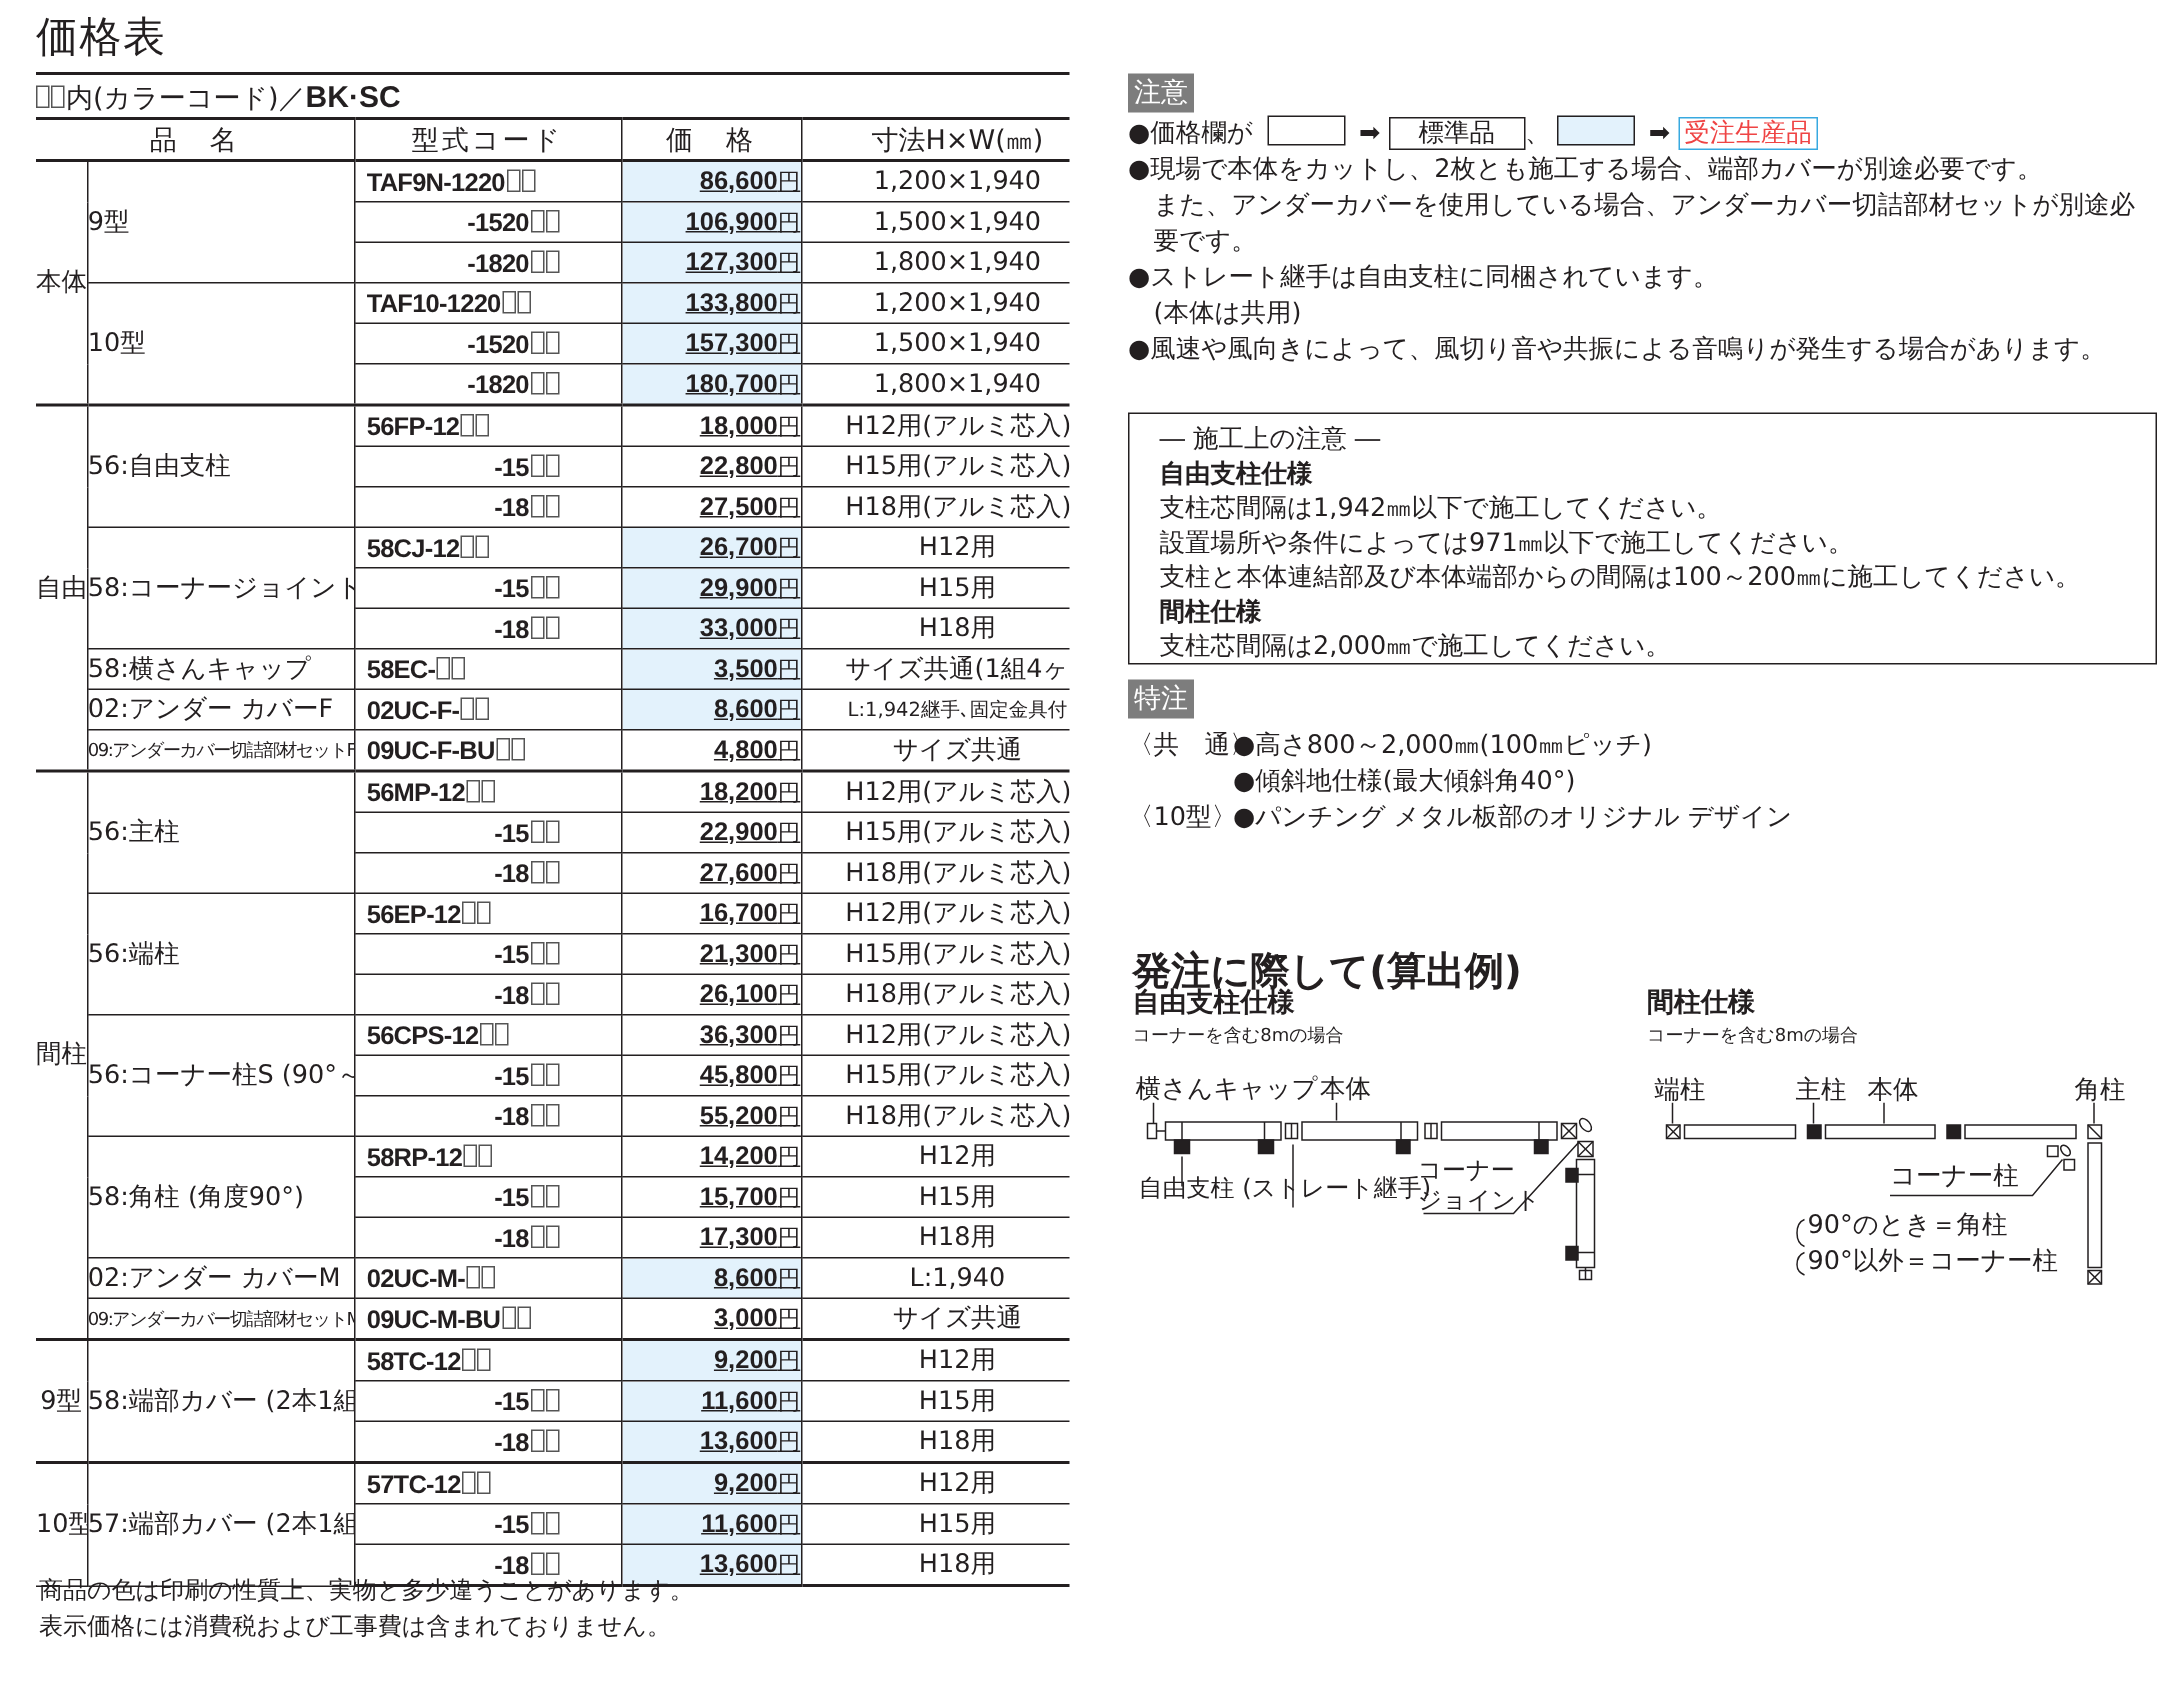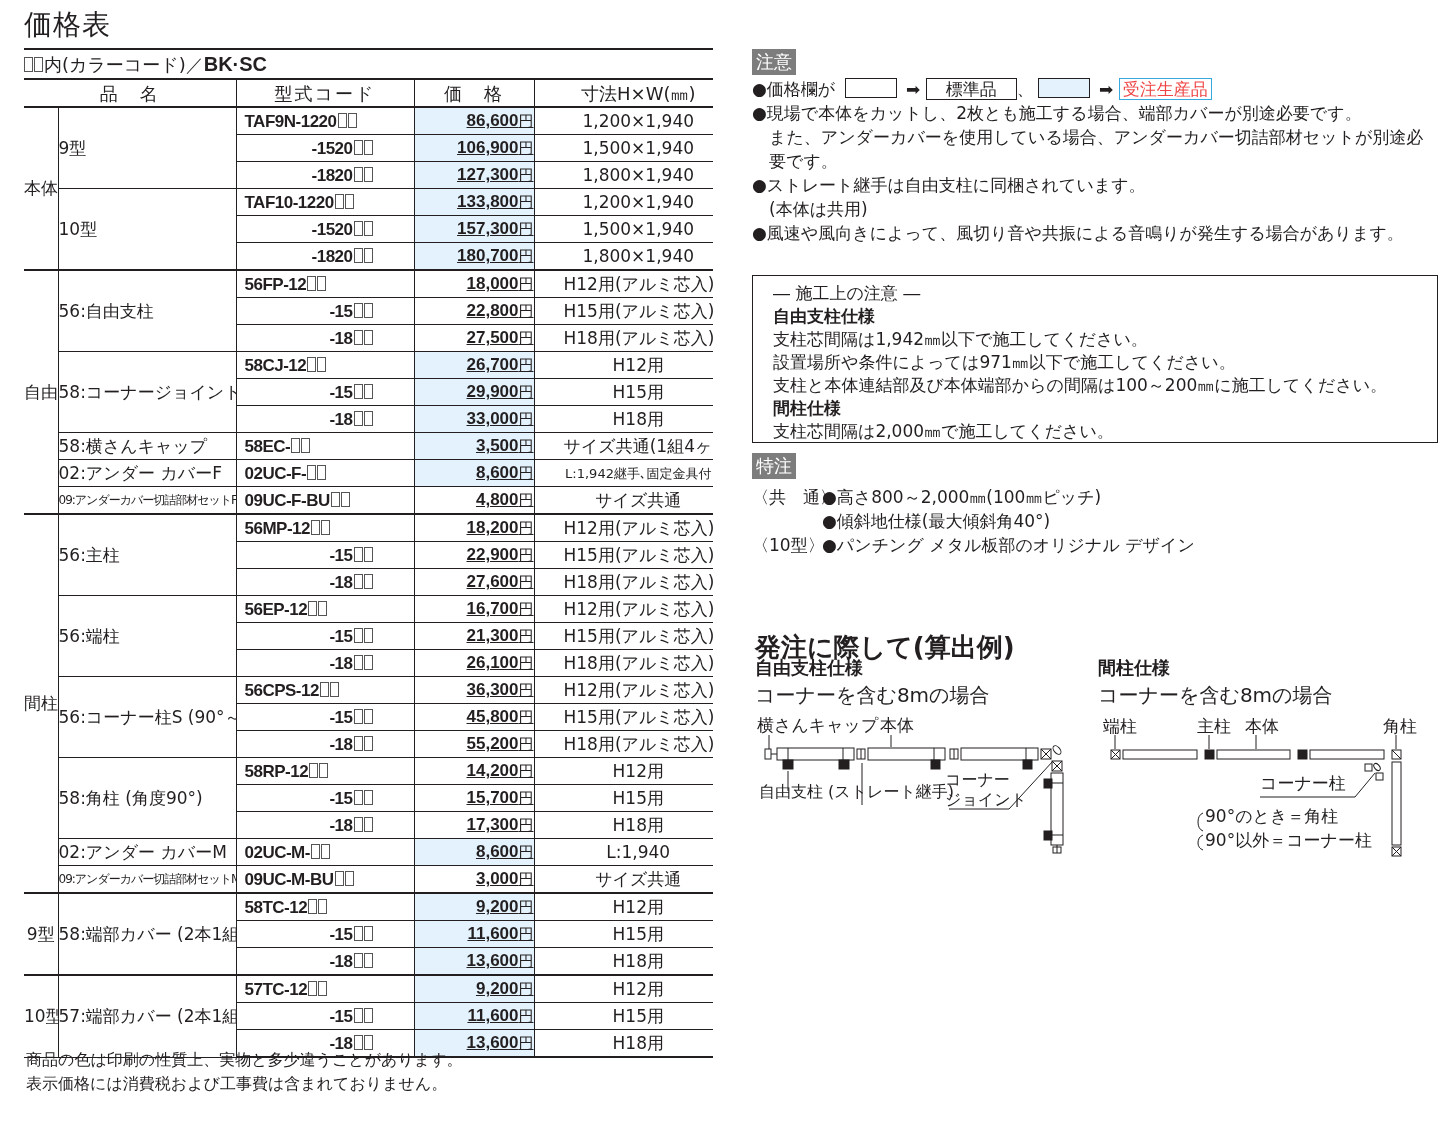--- a/index.html
+++ b/index.html
@@ -37,21 +37,21 @@
   .legend-box.blue{background:#e3f2fc;}
   .std{display:inline-block;border:1.5px solid #231f20;padding:0 19px;line-height:20px;}
   .ord{display:inline-block;border:1.5px solid #38a9e0;color:#ef4444;padding:0 3px;line-height:20px;}
   .construct{position:absolute;left:752px;top:275px;width:686px;height:168px;border:1px solid #231f20;box-sizing:border-box;padding:6px 20px;font-size:17px;line-height:23px;}
   .construct .b{font-weight:bold;}
   .special{position:absolute;left:752px;top:485px;font-size:17px;line-height:24px;}
   .special .row{display:flex;white-space:nowrap;}
   .special .lbl{width:70px;}
   .order-title{position:absolute;left:755px;top:615px;font-size:26px;font-weight:bold;margin-top:15px;}
   .sub-h{position:absolute;font-size:18px;font-weight:bold;}
-  .sub-p{position:absolute;font-size:20px;}
+  .sub-p{position:absolute;font-size:12px;}
   .dlabel{position:absolute;font-size:17px;white-space:nowrap;text-align:center;}
   svg.diag{position:absolute;}
 </style>
 </head>
 <body>
 
 <h1 class="title">価格表</h1>
 <div class="topline"></div>
 <div class="colornote">
   <span class="sq"></span><span class="sq"></span><span>内(カラーコード)／</span><b>BK·SC</b>

